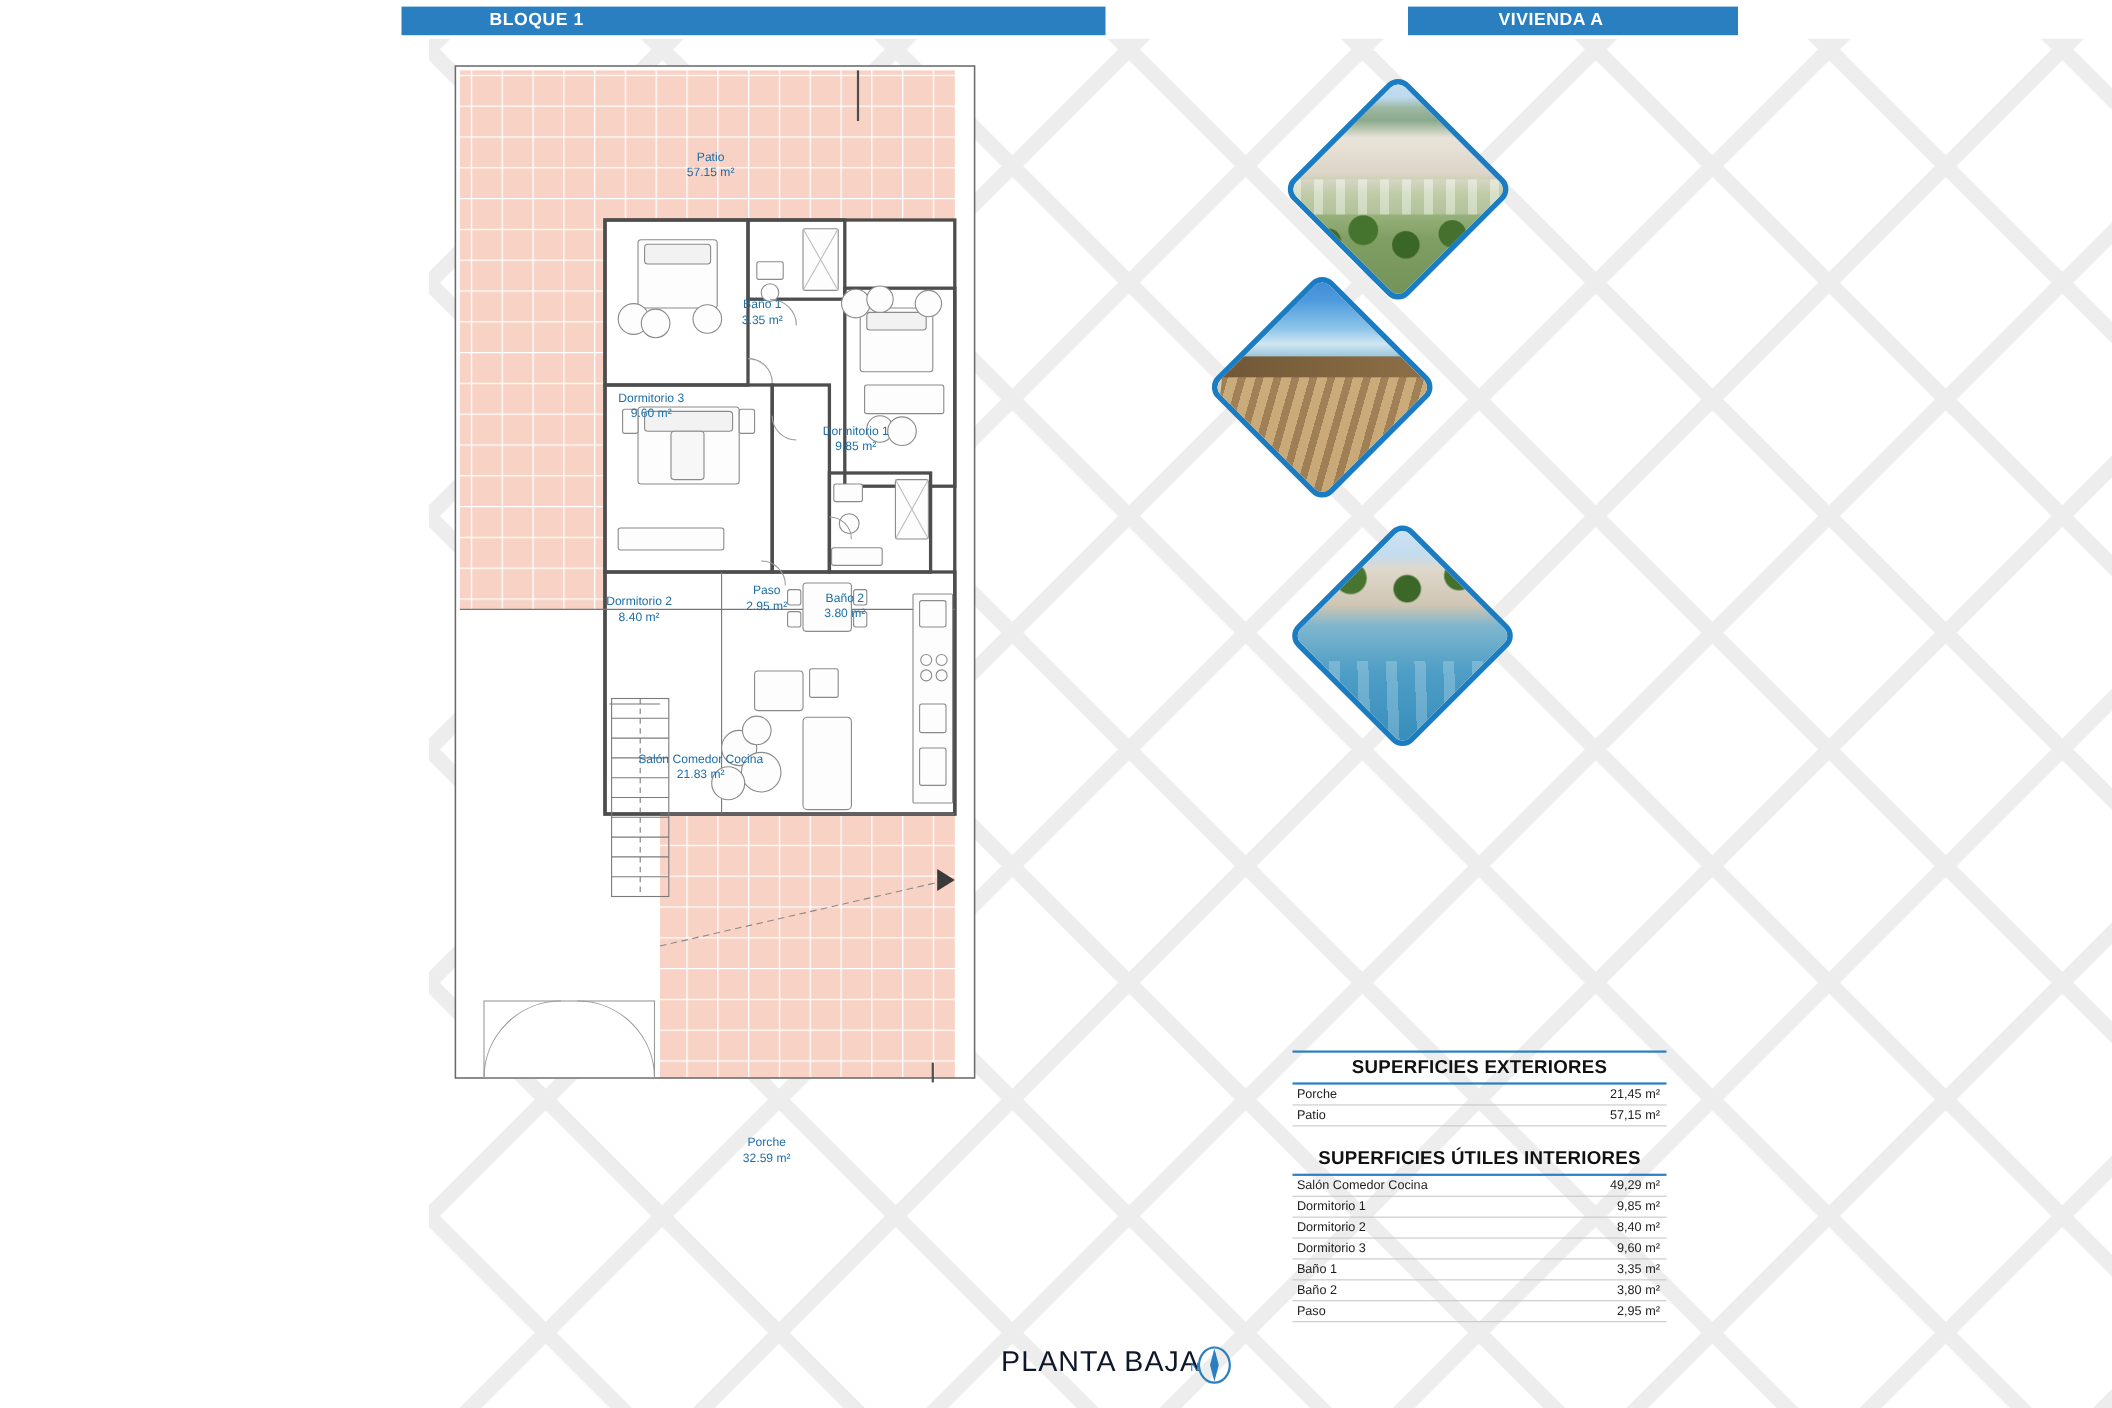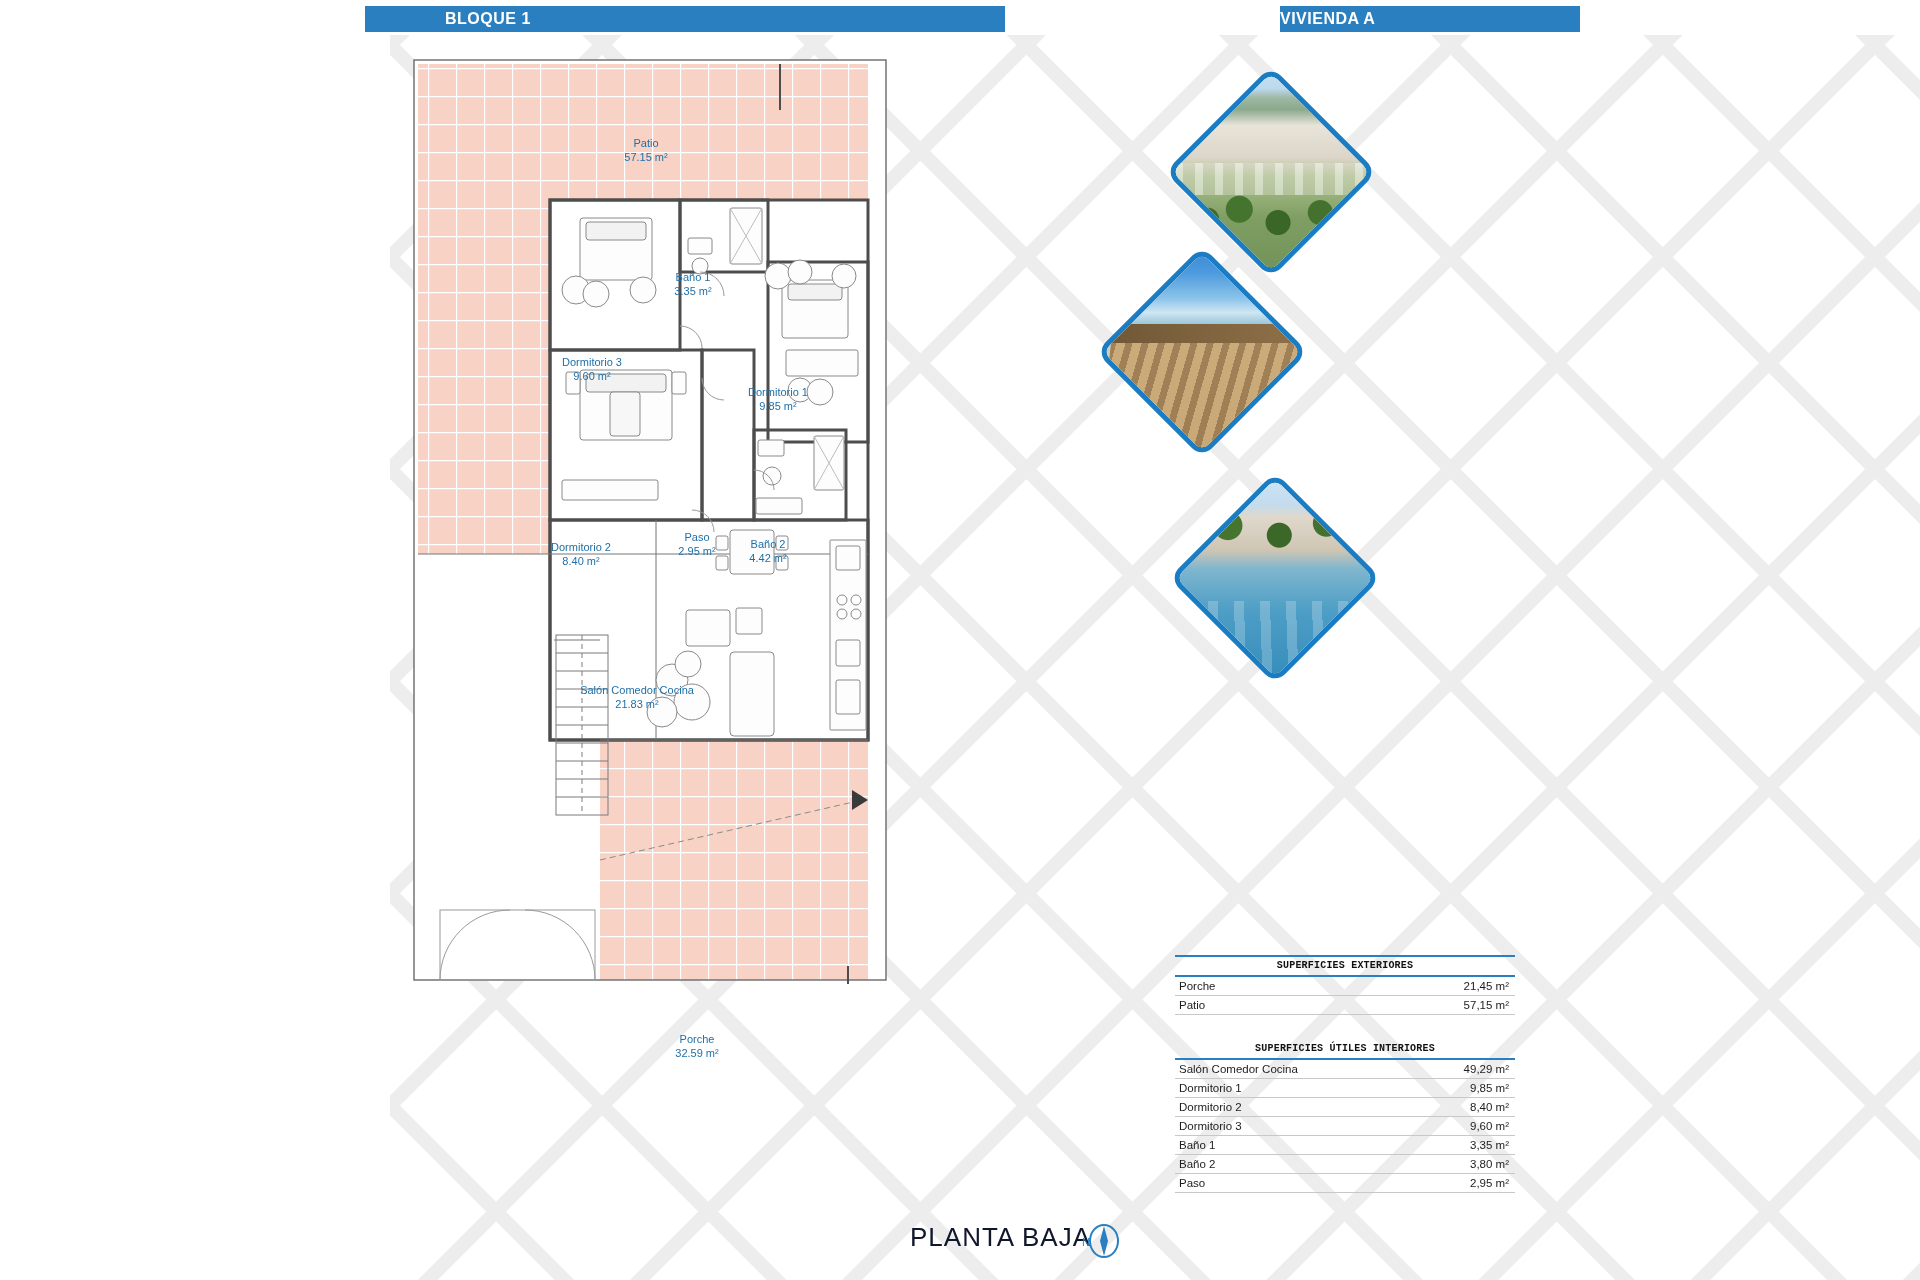--- a/index.html
+++ b/index.html
@@ -37,21 +37,21 @@
     align-items: center;
   }
   #header-left {
     left: 365px;
     width: 560px;
     padding-left: 80px;
   }
   #header-right {
     left: 1280px;
     width: 260px;
-    justify-content: flex-start;
+    justify-content: center;
     padding-right: 40px;
   }
 
   
   #lattice {
     position: absolute;
     left: 390px; top: 35px;
     width: 1540px; height: 1245px;
     overflow: hidden;
     z-index: 0;
@@ -203,25 +203,24 @@
   .table-block {
     position: absolute;
     width: 340px;
     z-index: 6;
     font-size: 11.5px;
     color: #1d1d1d;
   }
   .table-title {
     text-align: center;
     font-weight: bold;
-    font-size: 10px;
+    font-size: 17px;
     color: #111;
     padding: 3px 0 4px;
     letter-spacing: 0.2px;
-    font-family: Liberation Mono, monospace;
   }
   .rule-blue { height: 2px; background: #2a7fc1; }
   .tbl { width: 100%; border-collapse: collapse; }
   .tbl td {
     padding: 3px 2px 3px 4px;
     border-bottom: 1px solid #c8c8c8;
     font-size: 11.5px;
   }
   .tbl td.val { text-align: right; padding-right: 6px; white-space: nowrap; }
   .tbl tr:last-child td { border-bottom: 1px solid #c8c8c8; }
@@ -438,21 +437,21 @@
     <div class="room-label" style="left: 181px; top: 515px; transform: translate(-50%, -50%);">
       <span class="rl-name">Dormitorio 2</span>
       <span class="rl-area">8.40 m²</span>
     </div>
     <div class="room-label" style="left: 297px; top: 505px; transform: translate(-50%, -50%);">
       <span class="rl-name">Paso</span>
       <span class="rl-area">2.95 m²</span>
     </div>
     <div class="room-label" style="left: 368px; top: 512px; transform: translate(-50%, -50%);">
       <span class="rl-name">Baño 2</span>
-      <span class="rl-area">4.42 m²</span>
+      <span class="rl-area">3.80 m²</span>
     </div>
     <div class="room-label" style="left: 237px; top: 658px; transform: translate(-50%, -50%);">
       <span class="rl-name">Salón Comedor Cocina</span>
       <span class="rl-area">21.83 m²</span>
     </div>
     <div class="room-label" style="left: 297px; top: 1007px; transform: translate(-50%, -50%);">
       <span class="rl-name">Porche</span>
       <span class="rl-area">32.59 m²</span>
     </div>
   </div>

